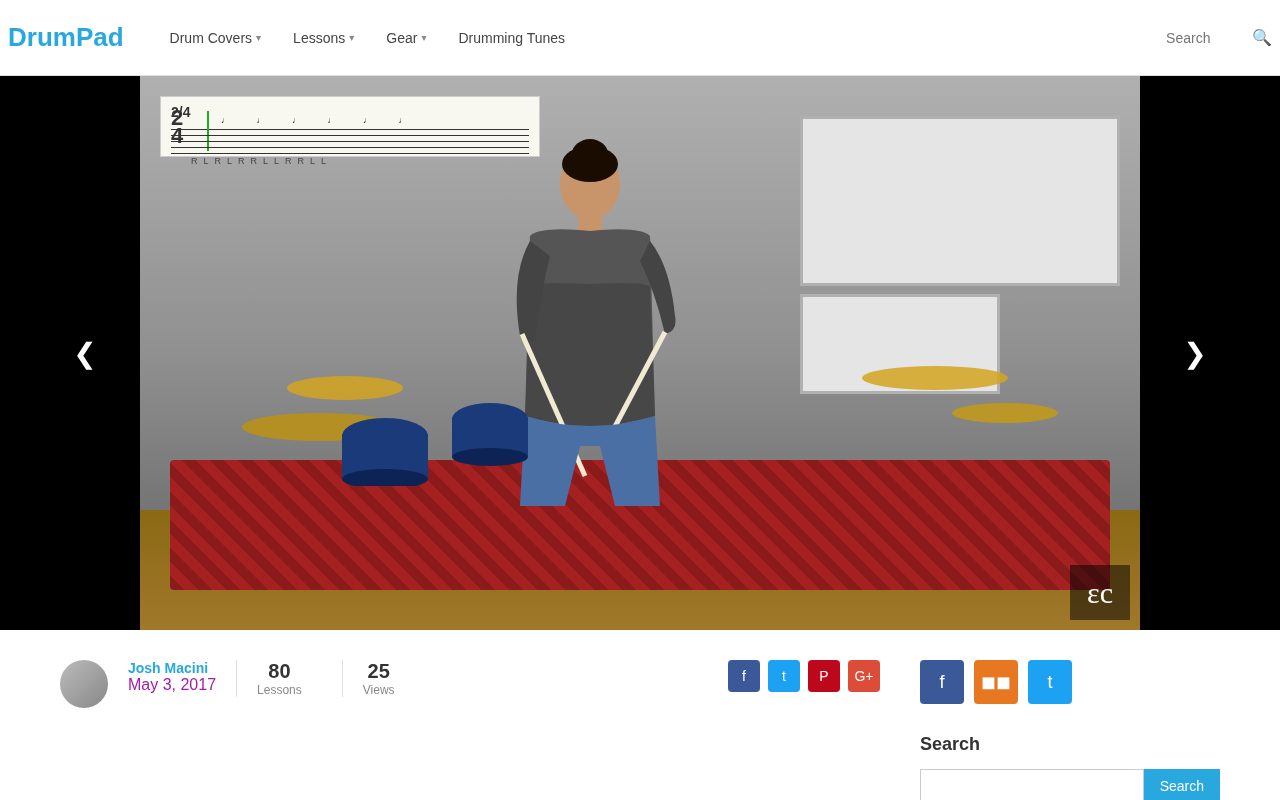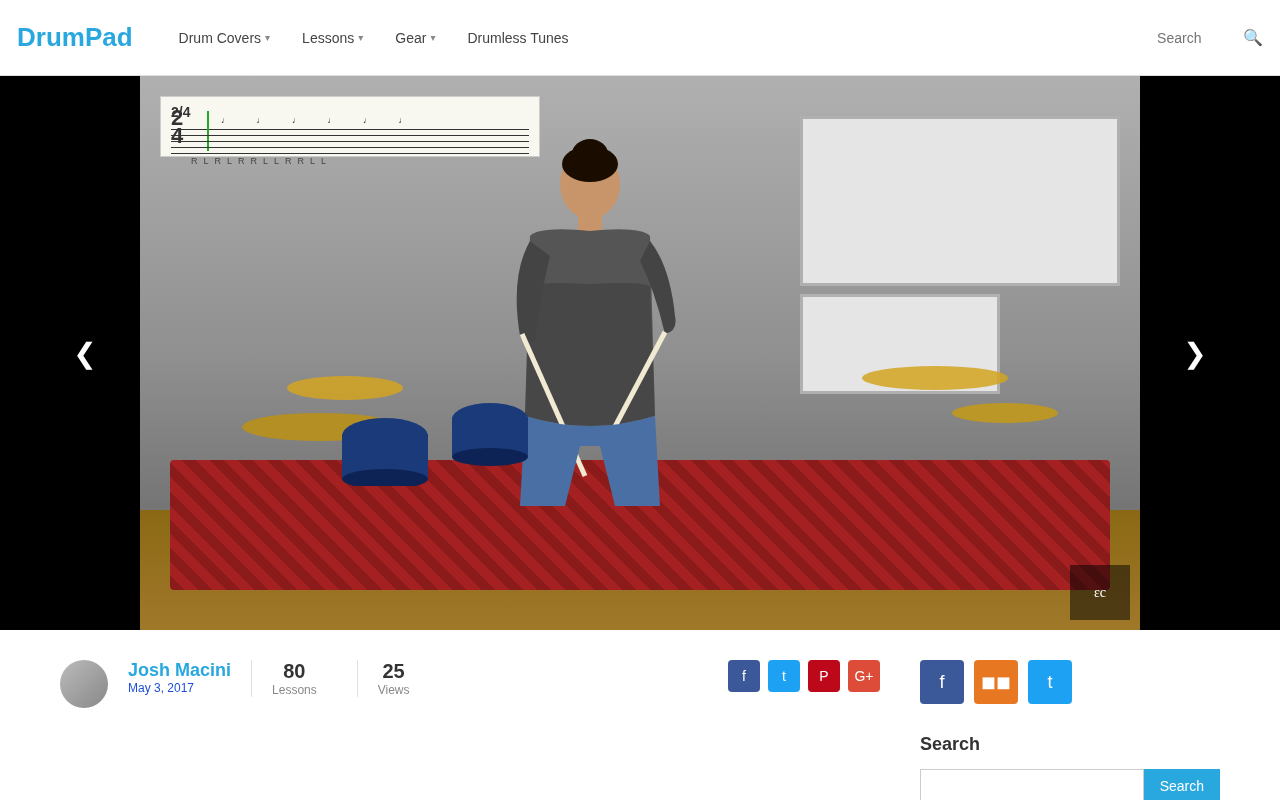--- a/index.html
+++ b/index.html
@@ -2,21 +2,21 @@
 <html><head>
   <meta charset="utf-8">
   <style>
     * { box-sizing: border-box; margin: 0; padding: 0; }
     body { font-family: Arial, sans-serif; background: #fff; color: #333; }
 
     
     header {
       display: flex;
       align-items: center;
-      padding: 0 17px;
+      padding: 0 8px;
       height: 76px;
       border-bottom: 1px solid #e0e0e0;
       background: #fff;
     }
     .logo {
       font-size: 26px;
       font-weight: bold;
       color: #555;
       margin-right: 30px;
       text-decoration: none;
@@ -132,27 +132,27 @@
     .author-row {
       display: flex;
       align-items: flex-start;
       gap: 20px;
     }
     .author-info {
       display: flex;
       flex-direction: column;
     }
     .author-name {
-      font-size: 18px;
+      font-size: 14px;
       color: #29a8e0;
       font-weight: bold;
     }
     .author-date {
-      font-size: 12px;
-      color: #1d4ed8;
+      font-size: 16px;
+      color: #a21caf;
     }
     .stat-block {
       display: flex;
       flex-direction: column;
       align-items: center;
       padding: 0 20px;
       border-left: 1px solid #e0e0e0;
     }
     .stat-number {
       font-size: 20px;
@@ -312,21 +312,21 @@
       bottom: 10px;
       right: 10px;
       width: 60px;
       height: 55px;
       background: rgba(0,0,0,0.5);
       display: flex;
       align-items: center;
       justify-content: center;
       color: white;
       font-family: cursive;
-      font-size: 14px;
+      font-size: 30px;
     }
 
     
     .avatar-circle {
       width: 48px;
       height: 48px;
       border-radius: 50%;
       background: linear-gradient(135deg, #bbb, #888);
     }
   </style>
@@ -344,21 +344,21 @@
     </button>
     <button class="nav-item">
       <span>Lessons</span>
       <span class="chevron">▾</span>
     </button>
     <button class="nav-item">
       <span>Gear</span>
       <span class="chevron">▾</span>
     </button>
     <button class="nav-item">
-      <span>Drumless Tunes</span>
+      <span>Drumming Tunes</span>
     </button>
   </nav>
   <div class="search-area">
     <input type="text" style="border: none; outline: none; font-size: 14px; color: rgb(136, 136, 136); width: 80px;" placeholder="Search">
     <button class="search-icon-btn">
       <span>🔍</span>
     </button>
   </div>
 </header>
 

